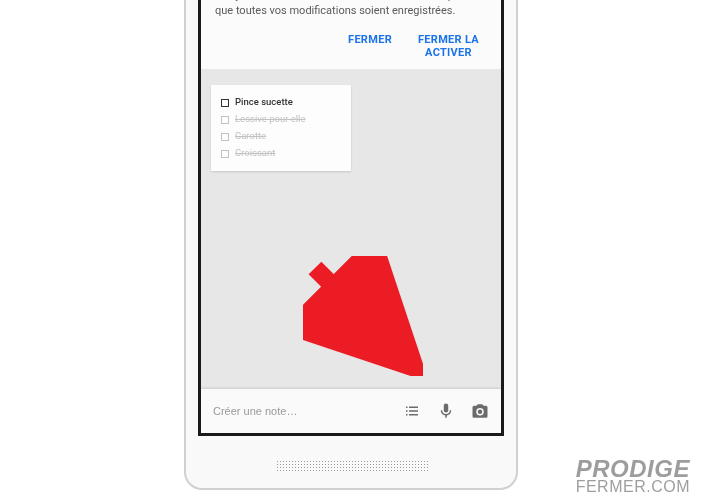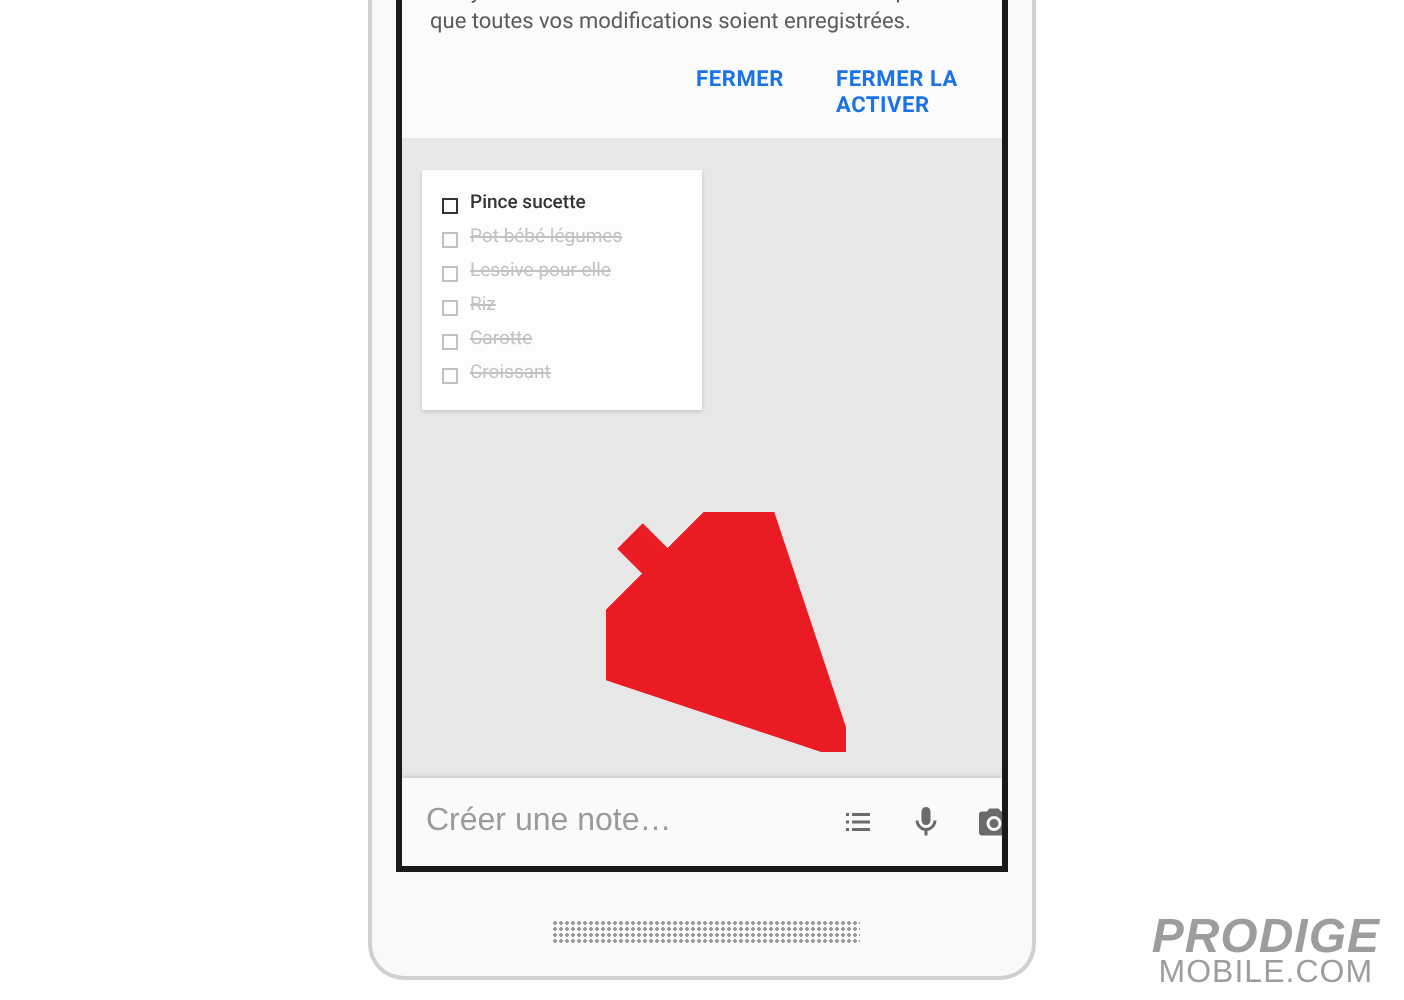--- a/index.html
+++ b/index.html
@@ -48,21 +48,21 @@
       justify-content: flex-end;
       gap: 26px;
       margin-top: 14px;
       padding-right: 8px;
     }
     .banner-btn {
       color: #1a73e8;
       font-size: 11px;
       font-weight: 700;
       letter-spacing: 0.3px;
-      text-align: left;
+      text-align: center;
       line-height: 1.2;
       cursor: pointer;
     }
     .content {
       padding: 16px 10px;
     }
     .note-card {
       background: #fdfdfd;
       width: 140px;
       padding: 8px 10px 10px 10px;
@@ -105,21 +105,21 @@
       background: #fafafa;
       box-shadow: 0 -1px 2px rgba(0,0,0,0.12);
       display: flex;
       align-items: center;
       padding: 0 12px;
     }
     .note-input {
       flex: 1;
       border: none;
       background: transparent;
-      font-size: 16px;
+      font-size: 11px;
       color: #888;
       outline: none;
     }
     .note-input::placeholder {
       color: #9a9a9a;
     }
     .bar-icons {
       display: flex;
       gap: 16px;
       align-items: center;
@@ -182,29 +182,21 @@
     </div>
 
     <div class="content">
       <div class="note-card">
         <div class="note-item active">
           <span class="cb"></span>
           <span class="note-label">Pince sucette</span>
         </div>
         <div class="note-item checked">
           <span class="cb checked"></span>
-          <span class="note-label">Pot bébé légumes</span>
-        </div>
-        <div class="note-item checked">
-          <span class="cb checked"></span>
           <span class="note-label">Lessive pour elle</span>
-        </div>
-        <div class="note-item checked">
-          <span class="cb checked"></span>
-          <span class="note-label">Riz</span>
         </div>
         <div class="note-item checked">
           <span class="cb checked"></span>
           <span class="note-label">Carotte</span>
         </div>
         <div class="note-item checked">
           <span class="cb checked"></span>
           <span class="note-label">Croissant</span>
         </div>
       </div>
@@ -233,14 +225,14 @@
         </svg>
       </div>
     </div>
 
   </div>
   <div class="speaker"></div>
 </div>
 
 <div class="watermark">
   <div>PRODIGE</div>
-  <div class="line2">MOBILE.COM</div>
+  <div class="line2">FERMER.COM</div>
 </div>
 
 </body></html>

